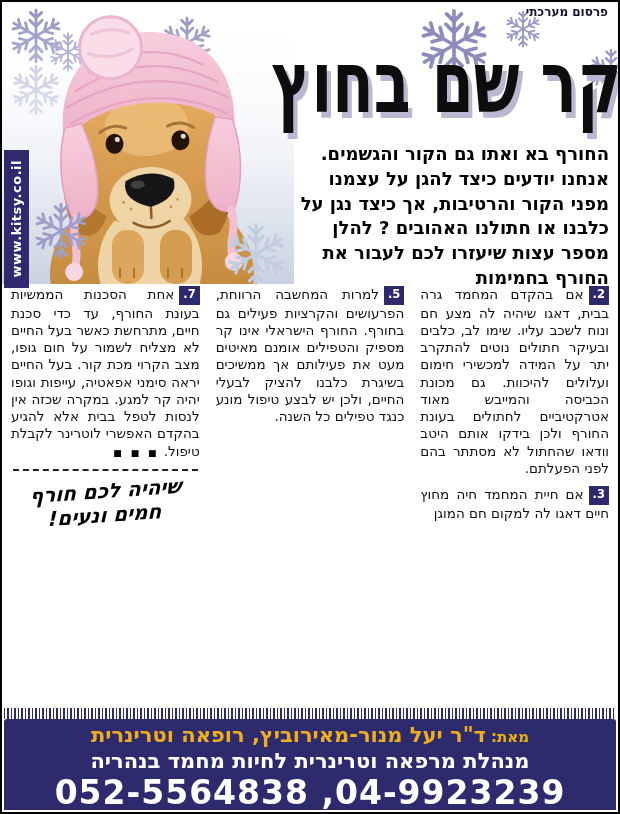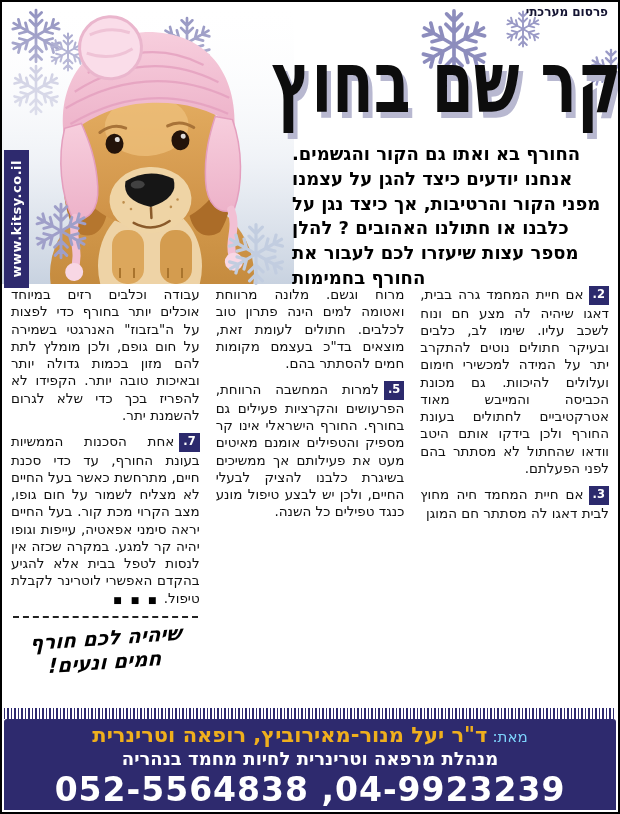--- a/index.html
+++ b/index.html
@@ -28,21 +28,21 @@
   
   .headline{
     position:absolute;left:296px;right:6px;top:44px;text-align:center;
     font-weight:bold;font-size:57px;line-height:1;color:#0d0d0d;white-space:nowrap;
     transform:scale(1.06,1.5);transform-origin:50% 20%;
     text-shadow:4px 4px 0 #b8b8d0;
   }
   
   .intro{
     position:absolute;left:290px;right:9px;top:140px;
-    font-size:18px;font-weight:bold;line-height:1.38;text-align:left;color:#000;
+    font-size:18px;font-weight:bold;line-height:1.38;text-align:right;color:#000;
   }
   
   .cols{
     position:absolute;left:9px;right:9px;top:284px;height:424px;
     display:flex;gap:16px;overflow:hidden;
   }
   .col{flex:1 1 0;overflow:hidden;}
   .col p{
     margin:0 0 9px 0;font-size:13.5px;line-height:1.28;text-align:justify;color:#111;
   }
@@ -60,23 +60,23 @@
   .stripe-band{
     position:absolute;left:2px;right:2px;bottom:93px;height:11px;
     background:repeating-linear-gradient(90deg,#2e2a6e 0 1.5px,#ffffff 1.5px 3.5px);
   }
   .banner{
     position:absolute;left:2px;right:2px;bottom:2px;height:91px;
     background:#2e2a6e;text-align:center;color:#fff;border-radius:3px 3px 0 0;
     padding-top:5px;
   }
   .byline{line-height:1.1;}
-  .byline .prefix{font-size:15px;font-weight:normal;color:#7dd3fc;text-align:center;}
+  .byline .prefix{font-size:15px;font-weight:bold;color:#eab308;text-align:center;}
   .byline .name{font-size:21px;font-weight:bold;color:#efaf1d;}
-  .byline-sub{font-size:18px;font-weight:bold;color:#fff;line-height:1.25;margin-top:1px;}
+  .byline-sub{font-size:21px;font-weight:bold;color:#fff;line-height:1.25;margin-top:1px;}
   .phones{
     font-size:33px;font-weight:bold;color:#fff;letter-spacing:1px;line-height:1.05;
     direction:ltr;margin-top:2px;font-family:"DejaVu Sans",sans-serif;
   }
 </style>
 </head>
 <body>
 
 <div class="page">
 
@@ -200,31 +200,29 @@
     <span>www.kitsy.co.il</span>
   </div>
 
   <div class="headline">קר שם בחוץ</div>
 
   <div class="intro">החורף בא ואתו גם הקור והגשמים. אנחנו יודעים כיצד להגן על עצמנו מפני הקור והרטיבות, אך כיצד נגן על כלבנו או חתולנו האהובים ? להלן מספר עצות שיעזרו לכם לעבור את החורף בחמימות</div>
 
   <div class="cols">
 
     <div class="col">
-      <p><span class="num-badge">2.</span><span>אם חיית המחמד גרה בבית, דאגו שיהיה לה מצע חם ונוח לשכב עליו. שימו לב, כלבים ובעיקר חתולים נוטים להתקרב יתר על המידה למכשירי חימום ועלולים להיכוות. גם מכונת הכביסה והמייבש מאוד אטרקטיביים לחתולים בעונת החורף ולכן בידקו אותם היטב וודאו שהחתול לא מסתתר בהם לפני הפעלתם.</span></p>
-      <p><span class="num-badge">3.</span><span>אם חיית המחמד חיה מחוץ לבית דאגו לה מסתתר חם המוגן</span></p>
+      <p><span class="num-badge">2.</span><span>אם בהקדם המחמד גרה בבית, דאגו שיהיה לה מצע חם ונוח לשכב עליו. שימו לב, כלבים ובעיקר חתולים נוטים להתקרב יתר על המידה למכשירי חימום ועלולים להיכוות. גם מכונת הכביסה והמייבש מאוד אטרקטיביים לחתולים בעונת החורף ולכן בידקו אותם היטב וודאו שהחתול לא מסתתר בהם לפני הפעלתם.</span></p>
+      <p><span class="num-badge">3.</span><span>אם חיית המחמד חיה מחוץ חיים דאגו לה למקום חם המוגן</span></p>
     </div>
 
     <div class="col">
-      <p><span>מרוח וגשם. מלונה מרווחת ואטומה למים הינה פתרון טוב לכלבים. חתולים לעומת זאת, מוצאים בד"כ בעצמם מקומות חמים להסתתר בהם.</span></p>
       <p><span class="num-badge">5.</span><span>למרות המחשבה הרווחת, הפרעושים והקרציות פעילים גם בחורף. החורף הישראלי אינו קר מספיק והטפילים אומנם מאיטים מעט את פעילותם אך ממשיכים בשיגרת כלבנו להציק לבעלי החיים, ולכן יש לבצע טיפול מונע כנגד טפילים כל השנה.</span></p>
     </div>
 
     <div class="col">
-      <p><span>עבודה וכלבים רזים במיוחד אוכלים יותר בחורף כדי לפצות על ה"בזבוז" האנרגטי בשמירה על חום גופם, ולכן מומלץ לתת להם מזון בכמות גדולה יותר ובאיכות טובה יותר. הקפידו לא להפריז בכך כדי שלא לגרום להשמנת יתר.</span></p>
       <p><span class="num-badge">7.</span><span>אחת הסכנות הממשיות בעונת החורף, עד כדי סכנת חיים, מתרחשת כאשר בעל החיים לא מצליח לשמור על חום גופו, מצב הקרוי מכת קור. בעל החיים יראה סימני אפאטיה, עייפות וגופו יהיה קר למגע. במקרה שכזה אין לנסות לטפל בבית אלא להגיע בהקדם האפשרי לוטרינר לקבלת טיפול.</span> <span class="end-dots">■ ■ ■</span></p>
       <hr class="dashed-sep">
       <div class="signoff">שיהיה לכם חורף חמים ונעים!</div>
     </div>
 
   </div>
 
   <div class="stripe-band"></div>
   <div class="banner">
     <div class="byline">

